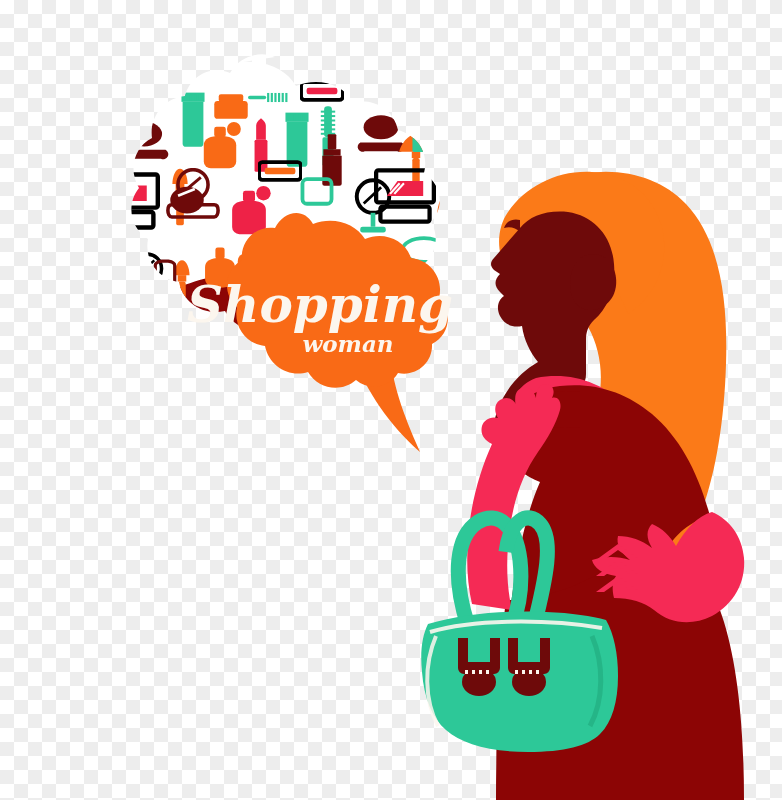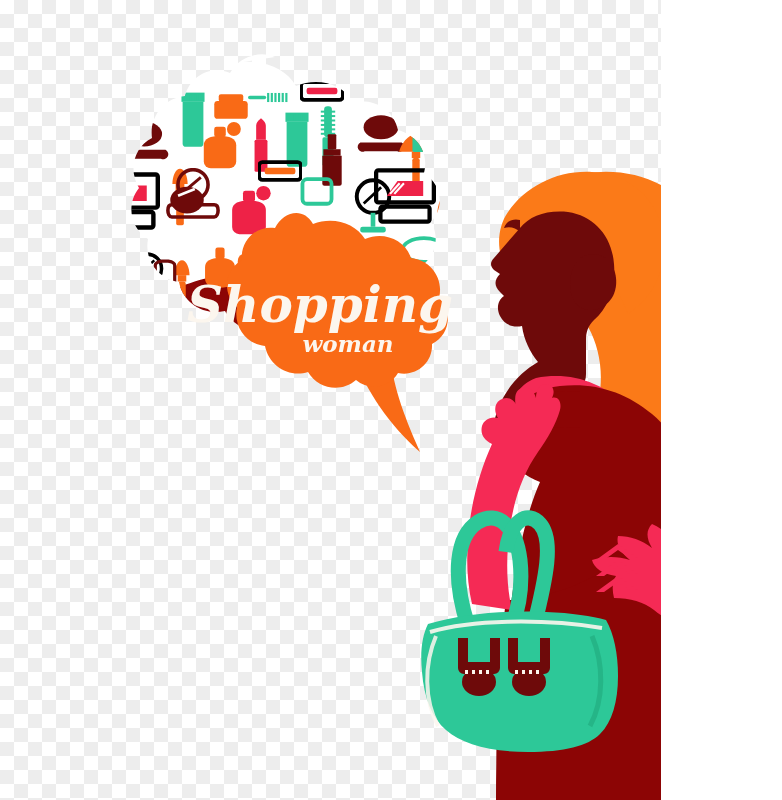--- a/index.html
+++ b/index.html
@@ -1,21 +1,21 @@
 <!DOCTYPE html>
 <html><head>
 <meta charset="utf-8">
 <style>
   html,body{margin:0;padding:0;background:#fff;}
   body{
     font-family:"Liberation Sans", sans-serif;
     width:782px;height:800px;overflow:hidden;
   }
   #stage{
-    position:relative;width:661px;height:800px;overflow:hidden;
+    position:relative;width:782px;height:800px;overflow:hidden;
     
     background-color:#ffffff;
     background-image:
       linear-gradient(45deg,#ededed 25%,transparent 25%,transparent 75%,#ededed 75%),
       linear-gradient(45deg,#ededed 25%,transparent 25%,transparent 75%,#ededed 75%);
     background-size:28px 28px;
     background-position:0 0,14px 14px;
   }
   #art{position:absolute;left:0;top:0;width:782px;height:800px;}
   .txt-main{

